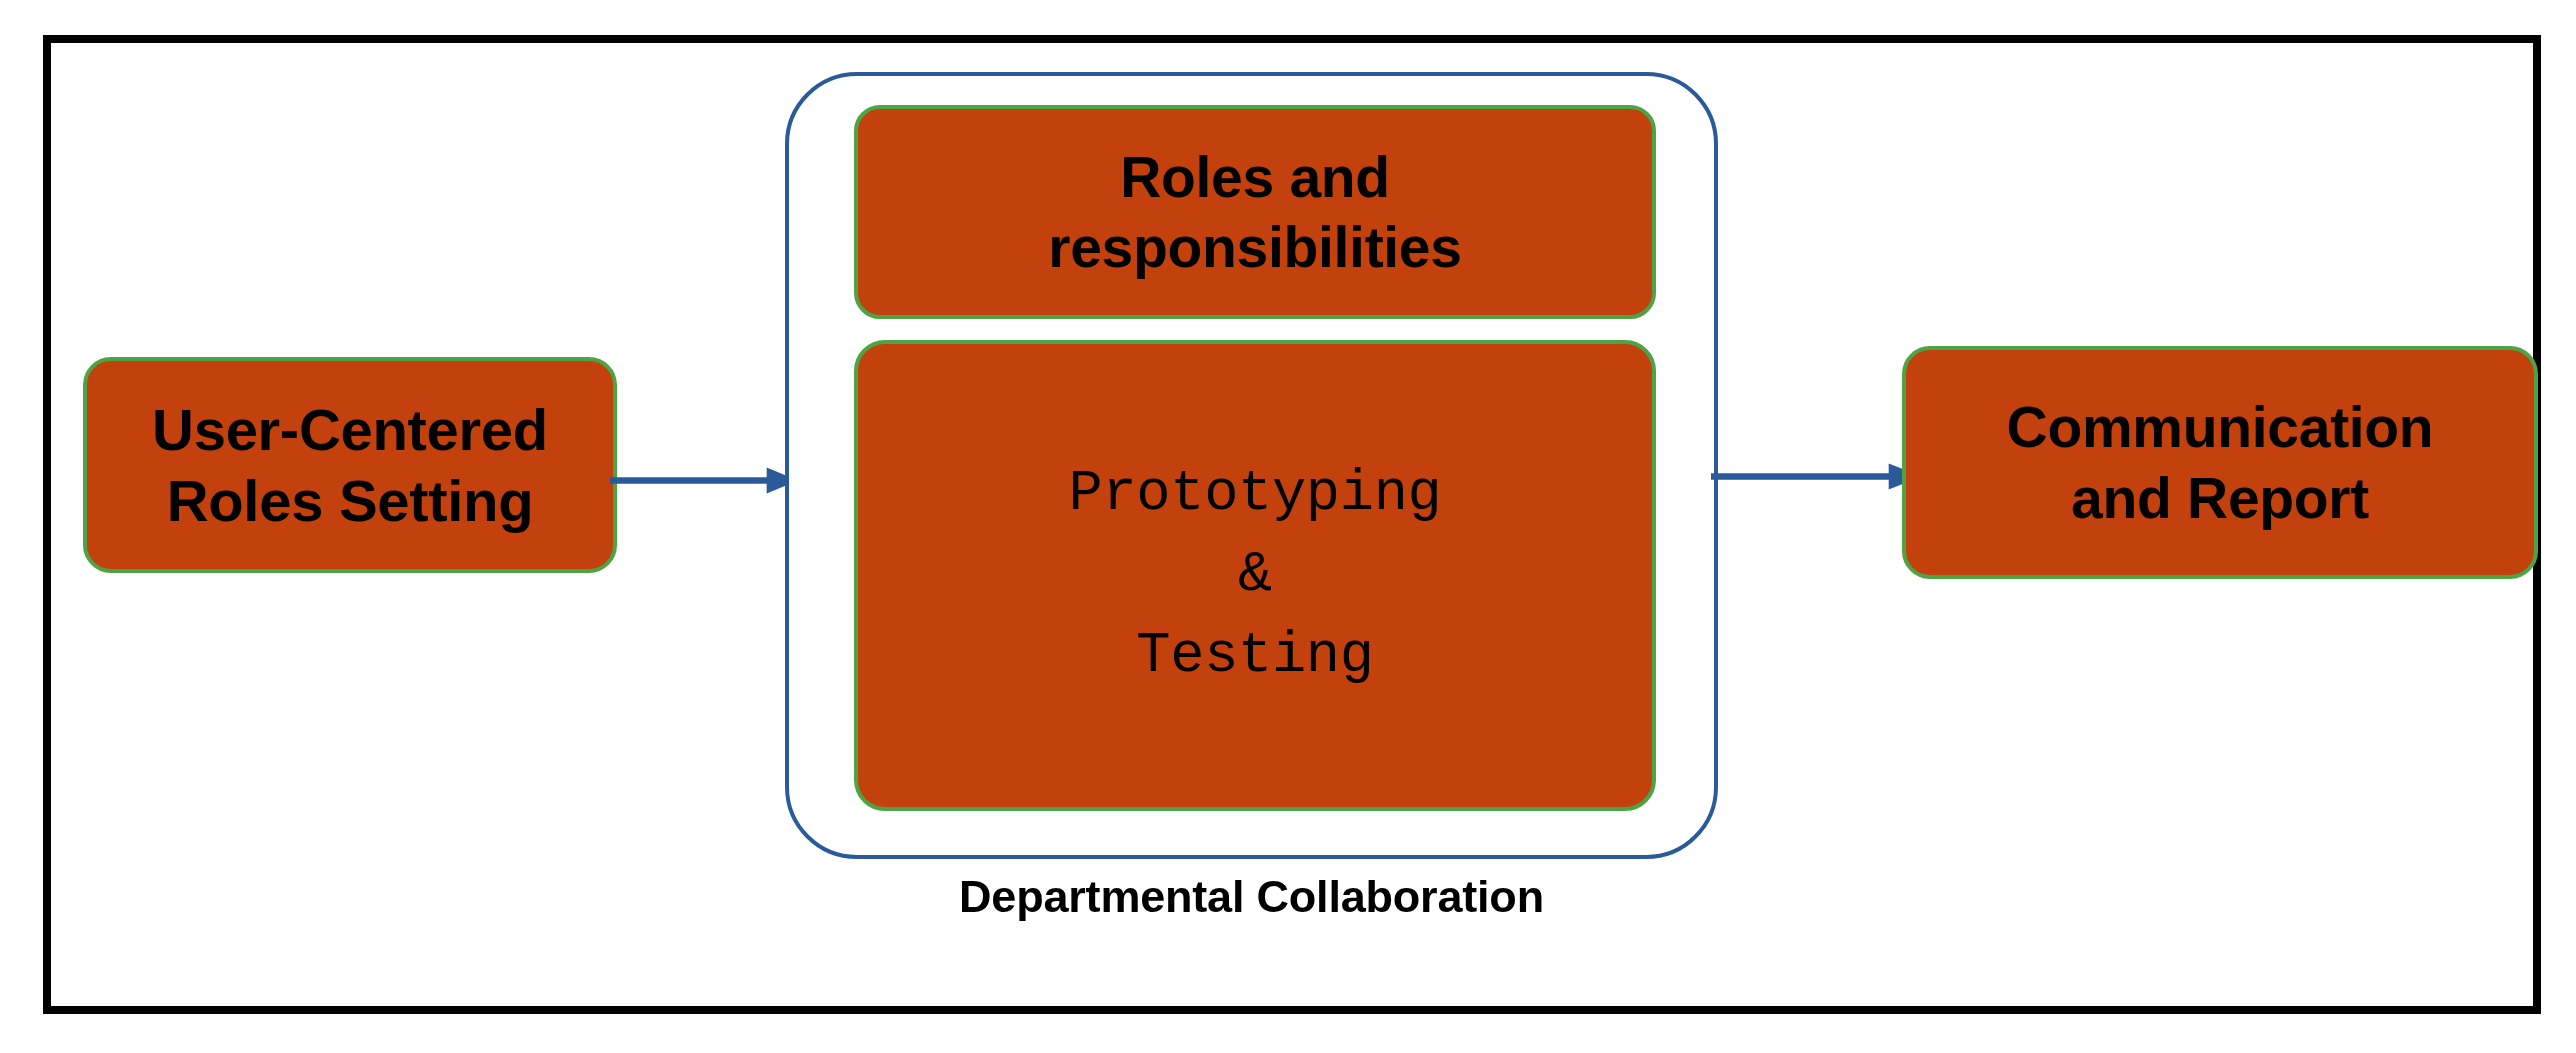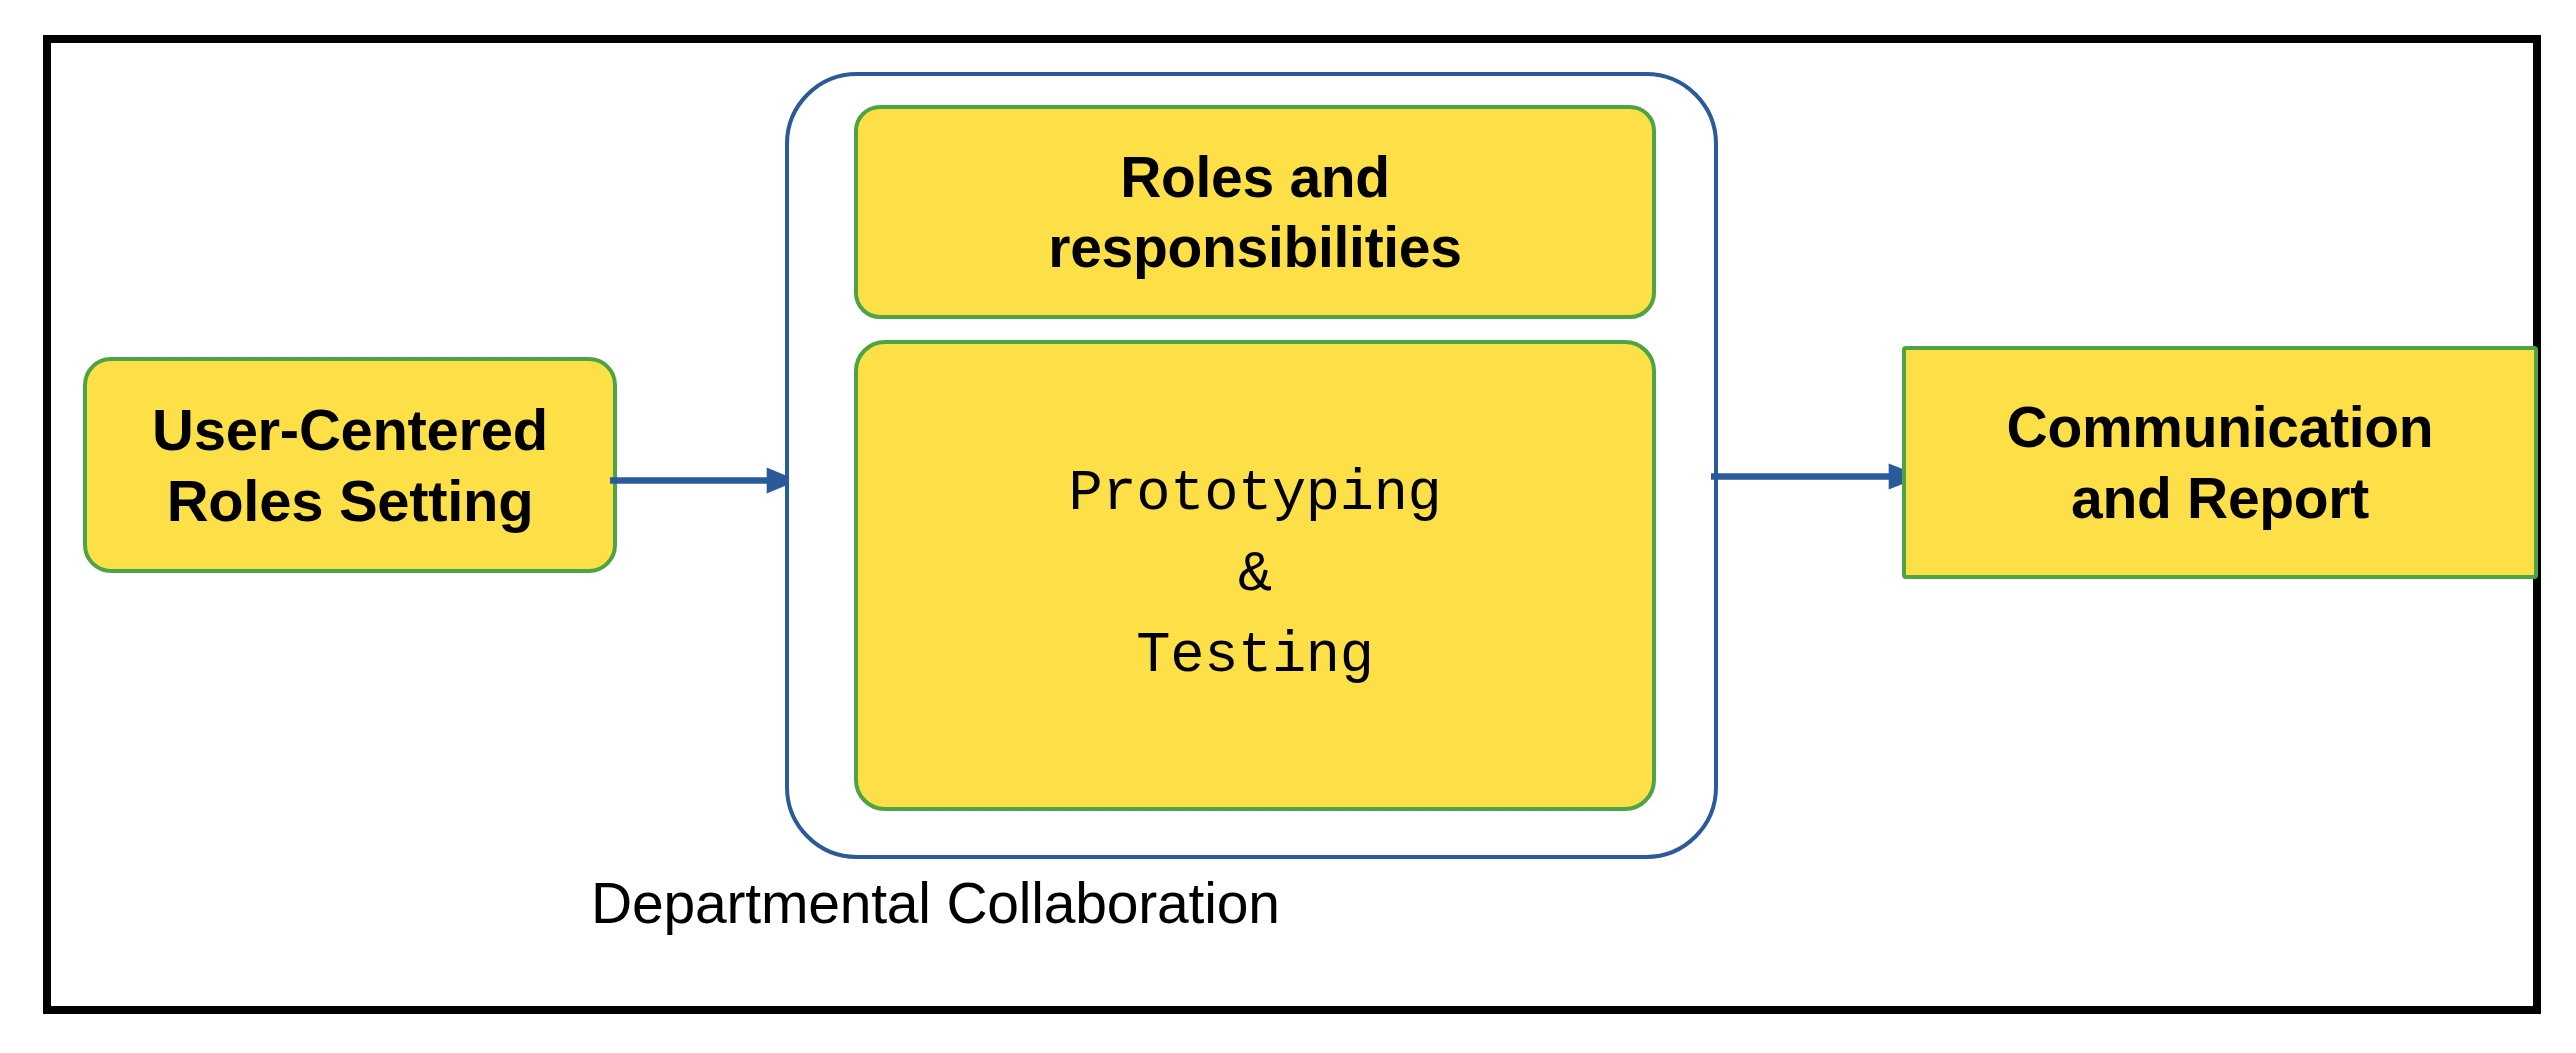--- a/index.html
+++ b/index.html
@@ -28,21 +28,21 @@
     height: 979px;
     border: 8.3px solid #000000;
     box-sizing: border-box;
     background: transparent;
   }
 
   
   .node {
     position: absolute;
     box-sizing: border-box;
-    background: #fde047;
+    background: #c2410c;
     display: flex;
     align-items: center;
     justify-content: center;
     text-align: center;
   }
 
   .node-label {
     color: #000000;
     font-size: 57px;
     font-weight: 700;
@@ -98,44 +98,45 @@
     font-weight: 400;
     line-height: 1.42;
     font-family: Liberation Mono, monospace;
   }
 
   #node-communication {
     left: 1902px;
     top: 346px;
     width: 636px;
     height: 233px;
-    border-radius: 4px;
+    border-radius: 28px;
   }
   #node-communication .node-label { font-weight: 700; }
 
   
   .arrow {
     position: absolute;
     height: 37px;
     pointer-events: none;
   }
   .arrow svg { display: block; width: 100%; height: 100%; }
 
   #arrow-left  { left: 610px;  top: 462px; width: 188px; }
   #arrow-right { left: 1711px; top: 458px; width: 211px; }
 
   
   #caption-departmental {
     position: absolute;
     left: 591px;
     top: 872px;
     width: 1321px;
+    text-align: center;
     color: #000000;
-    font-size: 57px;
-    font-weight: 400;
+    font-size: 45px;
+    font-weight: 700;
     line-height: 1.1;
     letter-spacing: -0.2px;
   }
 </style>
 </head>
 <body>
 
 <div id="canvas">
 
   <div class="outer-frame"></div>

